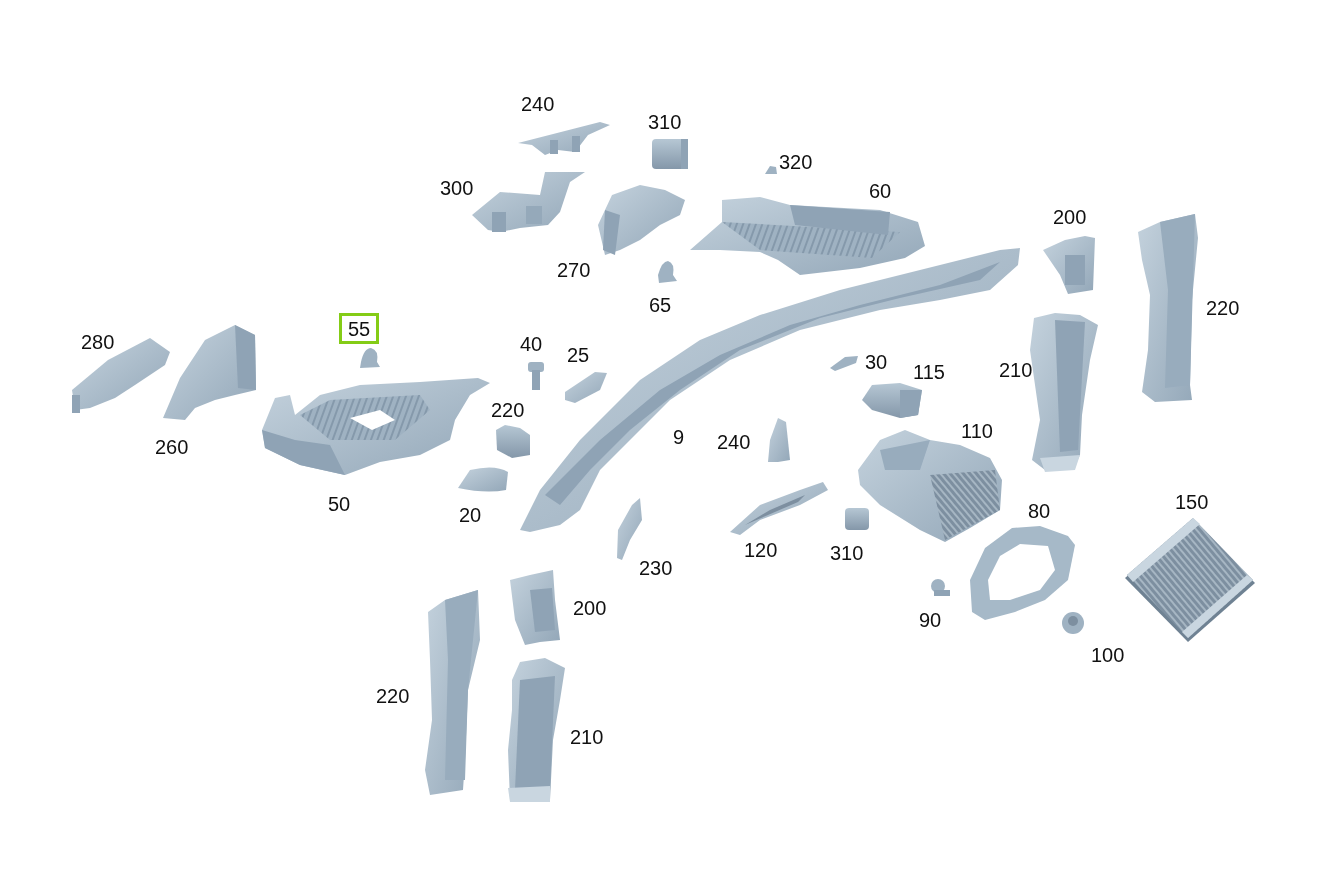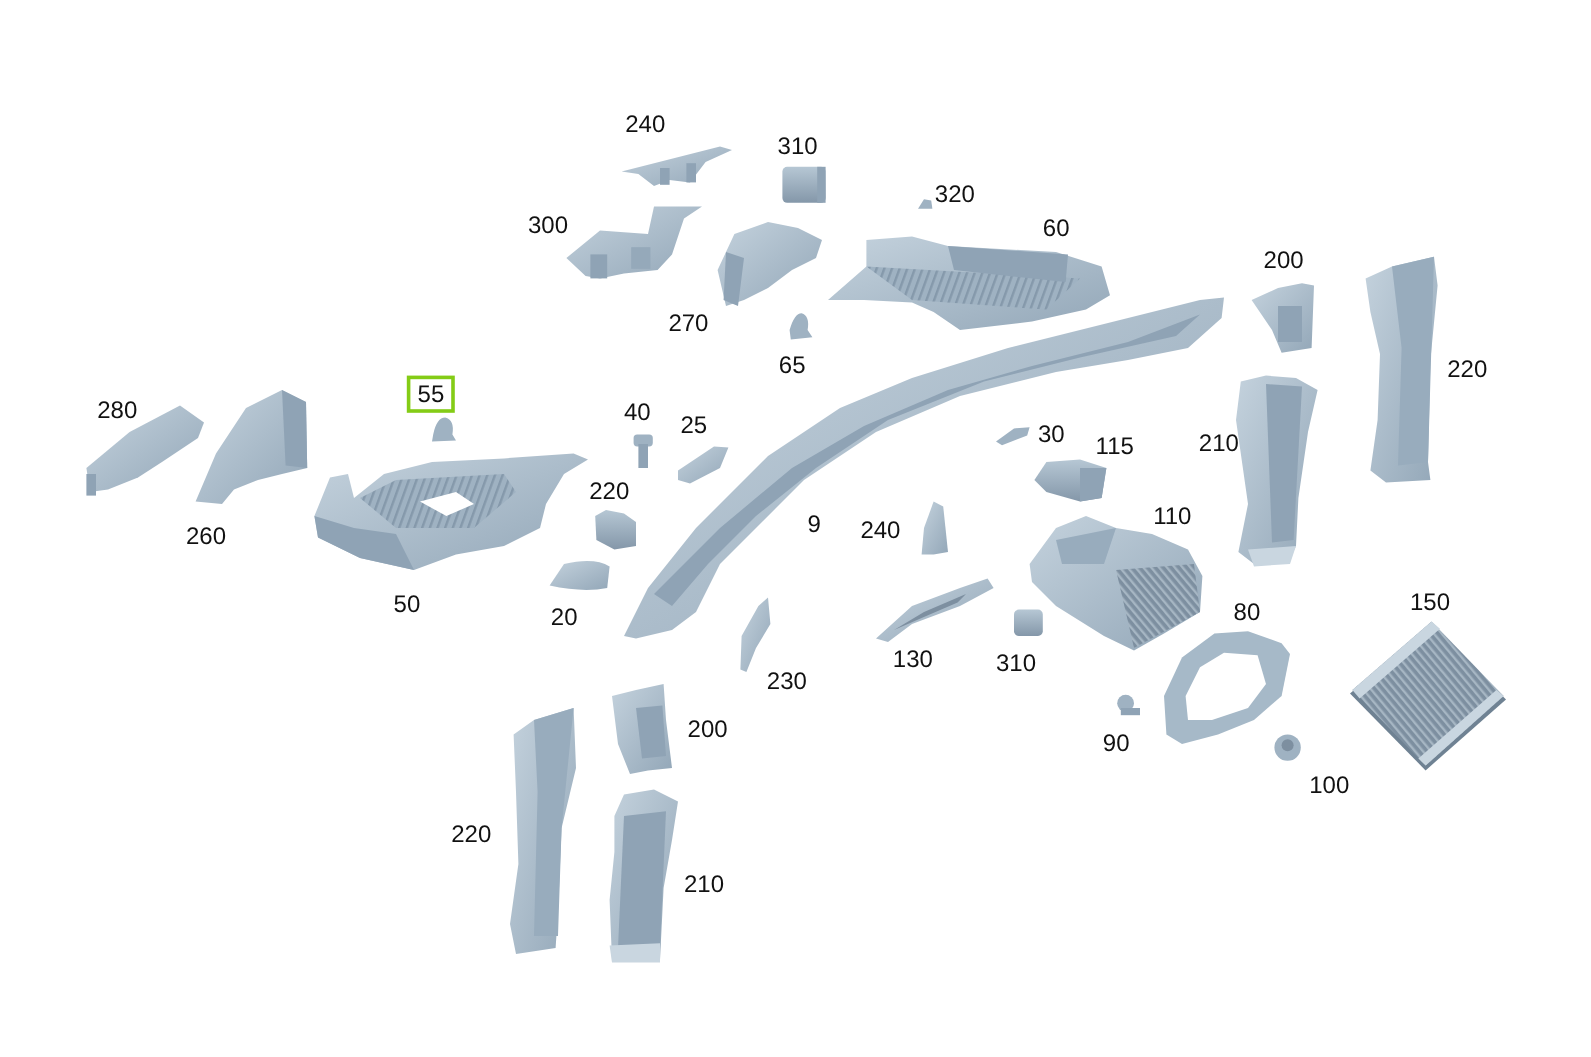--- a/index.html
+++ b/index.html
@@ -219,21 +219,21 @@
   <span class="label" style="left:999px;top:360px">210</span>
   <span class="label" style="left:491px;top:400px">220</span>
   <span class="label" style="left:673px;top:427px">9</span>
   <span class="label" style="left:717px;top:432px">240</span>
   <span class="label" style="left:961px;top:421px">110</span>
   <span class="label" style="left:155px;top:437px">260</span>
   <span class="label" style="left:328px;top:494px">50</span>
   <span class="label" style="left:1175px;top:492px">150</span>
   <span class="label" style="left:459px;top:505px">20</span>
   <span class="label" style="left:1028px;top:501px">80</span>
-  <span class="label" style="left:744px;top:540px">130</span>
+  <span class="label" style="left:744px;top:540px">120</span>
   <span class="label" style="left:830px;top:543px">310</span>
   <span class="label" style="left:639px;top:558px">230</span>
   <span class="label" style="left:573px;top:598px">200</span>
   <span class="label" style="left:919px;top:610px">90</span>
   <span class="label" style="left:1091px;top:645px">100</span>
   <span class="label" style="left:376px;top:686px">220</span>
   <span class="label" style="left:570px;top:727px">210</span>
 </div>
 
 </body></html>

